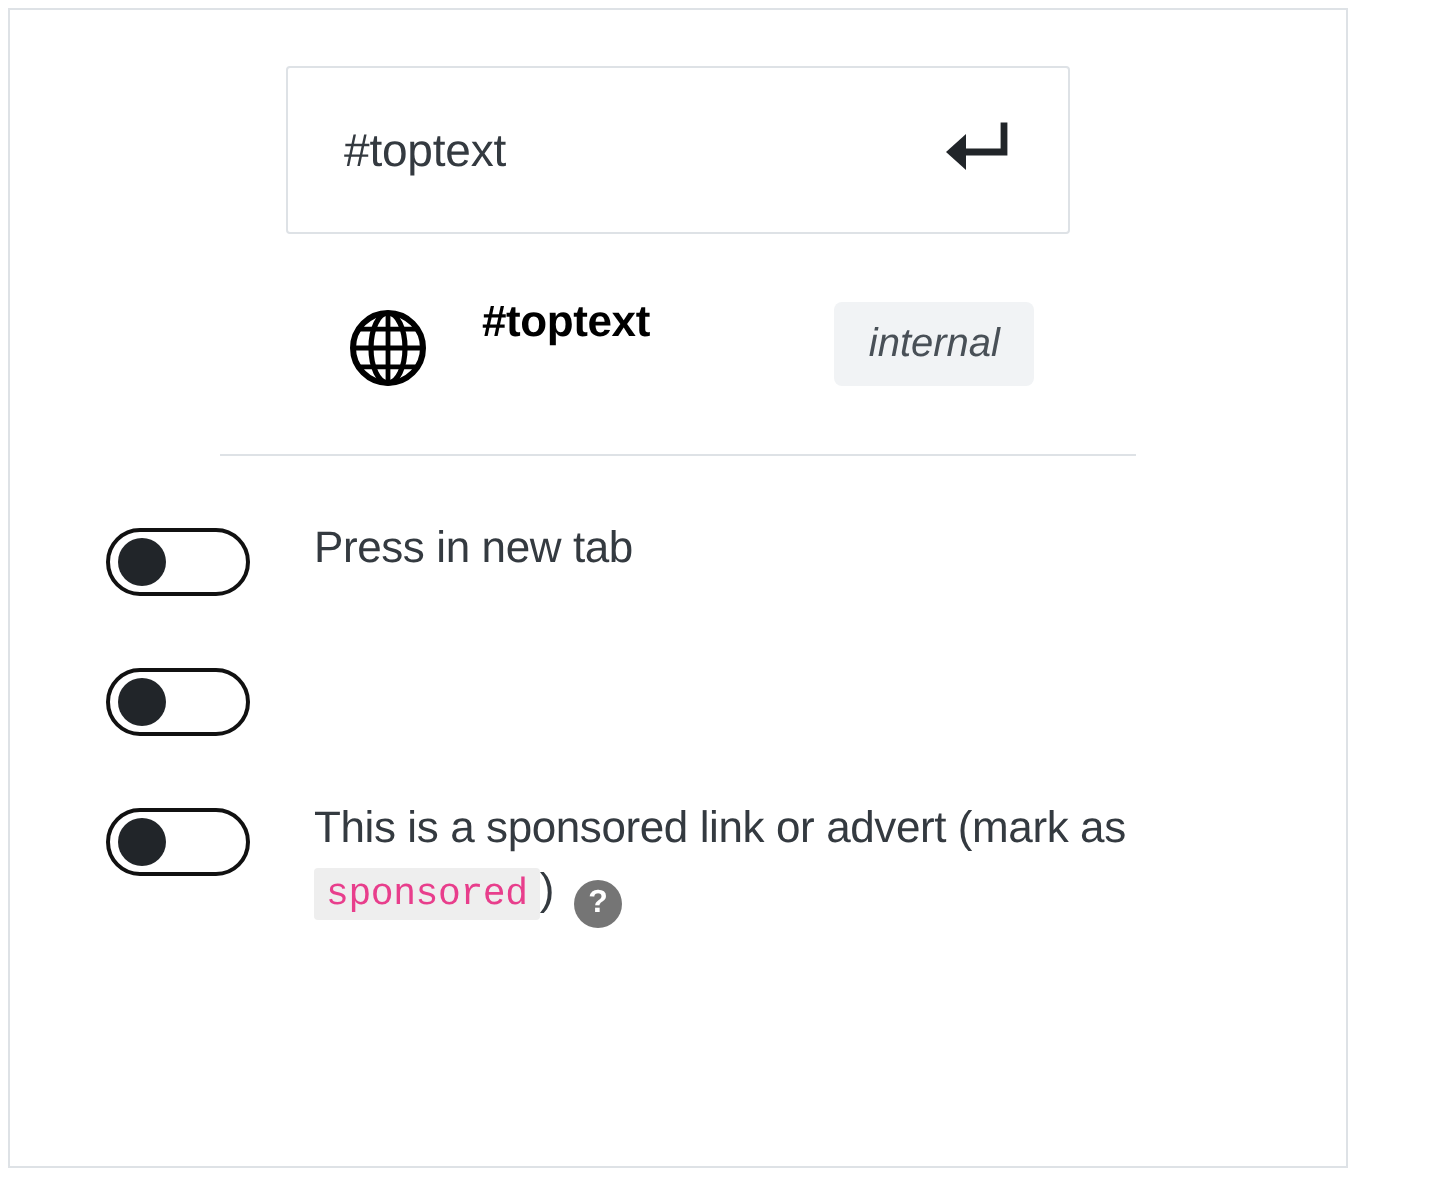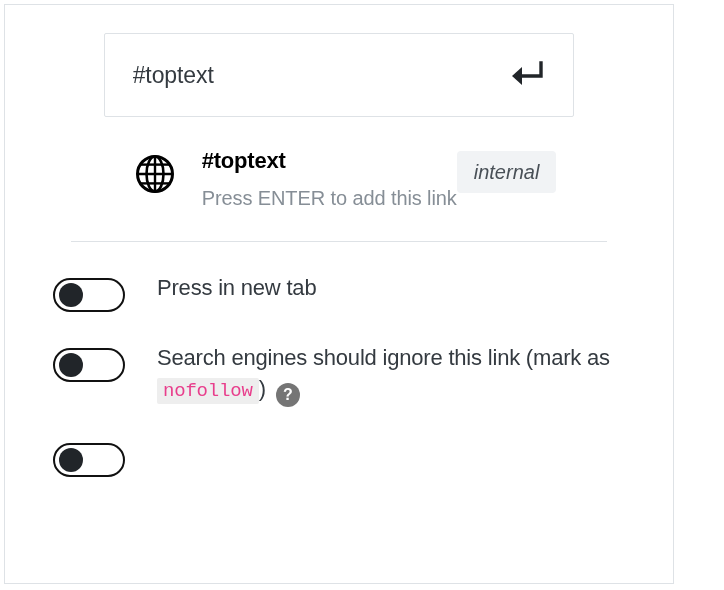--- a/index.html
+++ b/index.html
@@ -227,21 +227,20 @@
           <circle cx="21" cy="21" r="17.5" stroke="#000" stroke-width="3" fill="none"></circle>
           <ellipse cx="21" cy="21" rx="8.5" ry="17.5" stroke="#000" stroke-width="2.6" fill="none"></ellipse>
           <line x1="3.5" y1="21" x2="38.5" y2="21" stroke="#000" stroke-width="2.6"></line>
           <line x1="6.6" y1="11.6" x2="35.4" y2="11.6" stroke="#000" stroke-width="2.4"></line>
           <line x1="6.6" y1="30.4" x2="35.4" y2="30.4" stroke="#000" stroke-width="2.4"></line>
           <line x1="21" y1="3.5" x2="21" y2="38.5" stroke="#000" stroke-width="2.4"></line>
         </svg>
       </span>
       <div class="result-text">
         <div class="result-title">#toptext</div>
-        <div class="result-subtitle">Press ENTER to add this link</div>
       </div>
       <div class="result-badge">internal</div>
     </div>
 
   </div>
 
   <div class="options-section">
 
     <div class="option-row">
       <div class="toggle">
@@ -249,27 +248,27 @@
       </div>
       <div class="option-label">
         <span>Press in new tab</span>
       </div>
     </div>
 
     <div class="option-row">
       <div class="toggle">
         <span class="knob"></span>
       </div>
-      <div class="option-label">
-        <span>Search engines should ignore this link (mark as </span><code class="attr">nofollow</code><span>)</span>
-        <span class="help-icon">?</span>
-      </div>
     </div>
 
     <div class="option-row">
       <div class="toggle">
         <span class="knob"></span>
       </div>
+      <div class="option-label">
+        <span>This is a sponsored link or advert (mark as </span><code class="attr">sponsored</code><span>)</span>
+        <span class="help-icon">?</span>
+      </div>
     </div>
 
   </div>
 
 </div>
 
 </body></html>

